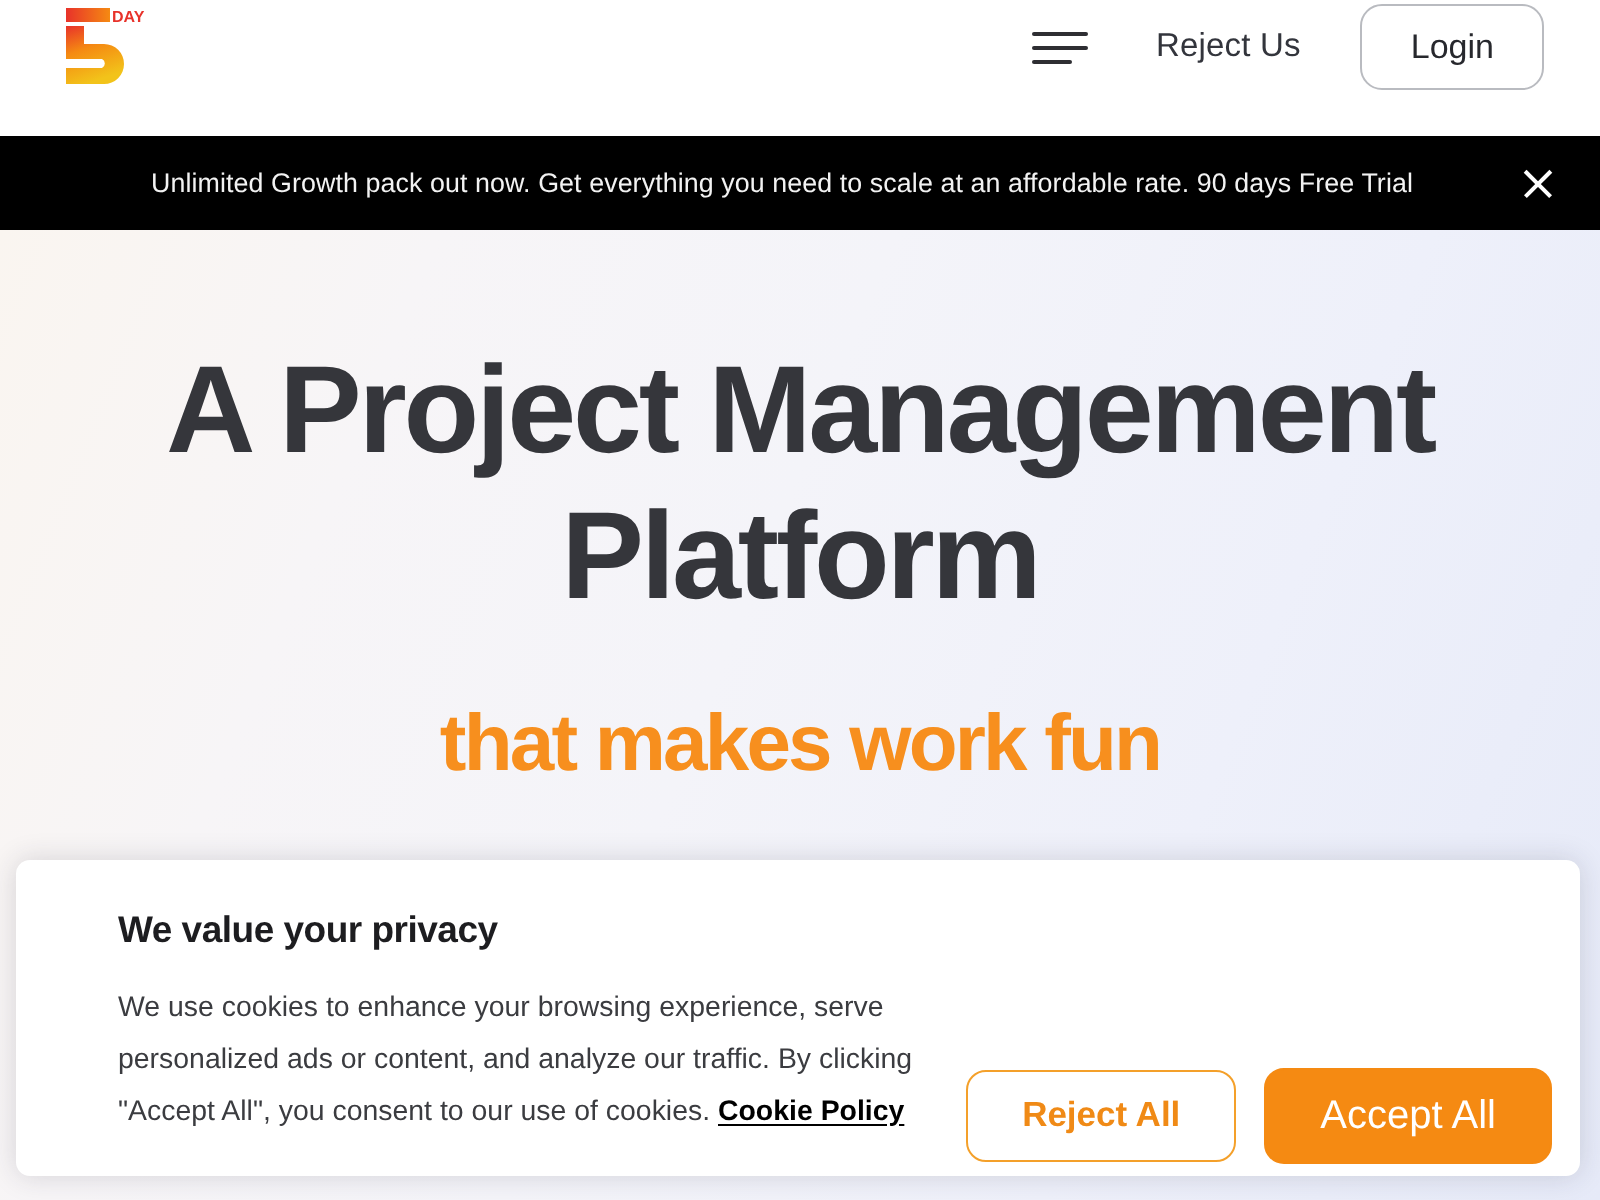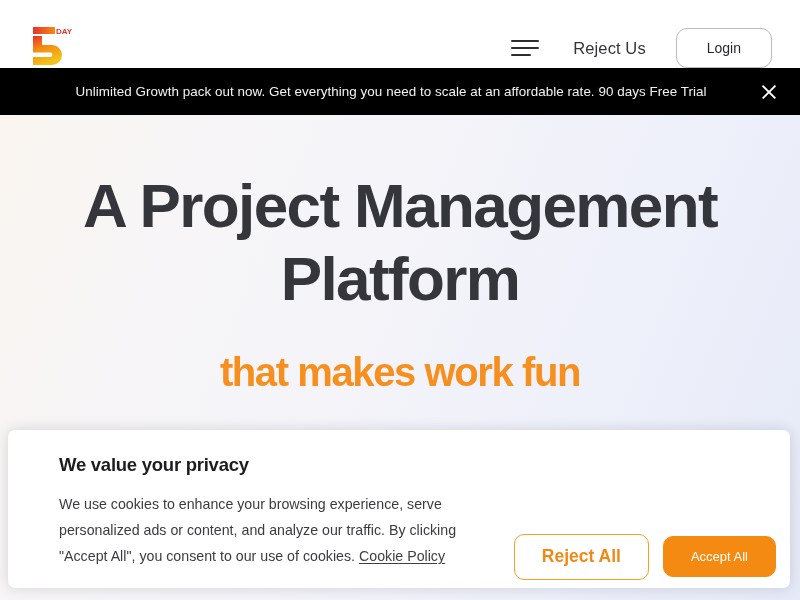--- a/index.html
+++ b/index.html
@@ -8,24 +8,24 @@
     overflow:hidden;
     font-family:"Liberation Sans", sans-serif;
     background:#ffffff;
   }
 
   
   #page { position:relative; width:800px; height:600px; overflow:hidden; }
 
   
   #site-header{
-    position:absolute; top:14px; left:0;
+    position:absolute; top:2px; left:0;
     width:800px; height:68px;
     background:#ffffff;
-    display:flex; align-items:center;
+    display:flex; align-items:flex-start;
     padding:0 28px 0 30px;
     z-index:5;
   }
   .logo-wrap{ display:flex; align-items:flex-start; height:46px; }
   .logo-svg{ display:block; }
 
   .header-right{
     margin-left:auto;
     display:flex; align-items:center;
     gap:0px;
@@ -45,26 +45,26 @@
     font-size:16.5px;
     color:#33353c;
     letter-spacing:.1px;
     text-decoration:none;
     margin-right:30px;
     cursor:pointer;
     white-space:nowrap;
   }
   .login-btn{
     font-family:"Liberation Sans", sans-serif;
-    font-size:14px;
+    font-size:17px;
     color:#27282d;
     background:#ffffff;
     border:1.4px solid #b9bbc0;
     border-radius:11px;
-    padding:12px 30px;
+    padding:12px 24px;
     cursor:pointer;
     line-height:1;
     white-space:nowrap;
   }
 
   
   #announcement-bar{
     position:absolute; top:68px; left:0;
     width:800px; height:47px;
     background:#000000;
@@ -157,24 +157,25 @@
     letter-spacing:-.25px;
     margin-bottom:16px;
   }
   #cookie-desc{
     font-size:14.2px;
     line-height:1.82;
     color:#3b3c40;
     letter-spacing:.01px;
   }
   #cookie-policy-link{
-    color:#404040;
+    color:#000000;
     text-decoration:underline;
     text-underline-offset:2px;
     cursor:pointer;
+    font-weight:bold;
   }
   #cookie-actions{
     margin-left:auto;
     display:flex; align-items:center;
     gap:14px;
     padding-top:80px;
     padding-right:14px;
   }
   .btn-reject{
     font-family:"Liberation Sans", sans-serif;
@@ -184,21 +185,21 @@
     border:1.7px solid #f4a02a;
     border-radius:10px;
     padding:13px 27px;
     cursor:pointer;
     line-height:1;
     white-space:nowrap;
     font-weight:bold;
   }
   .btn-accept{
     font-family:"Liberation Sans", sans-serif;
-    font-size:13px;
+    font-size:20px;
     color:#ffffff;
     background:#f58a12;
     border:1.7px solid #f58a12;
     border-radius:10px;
     padding:13px 27px;
     cursor:pointer;
     line-height:1;
     white-space:nowrap;
   }
 </style>

